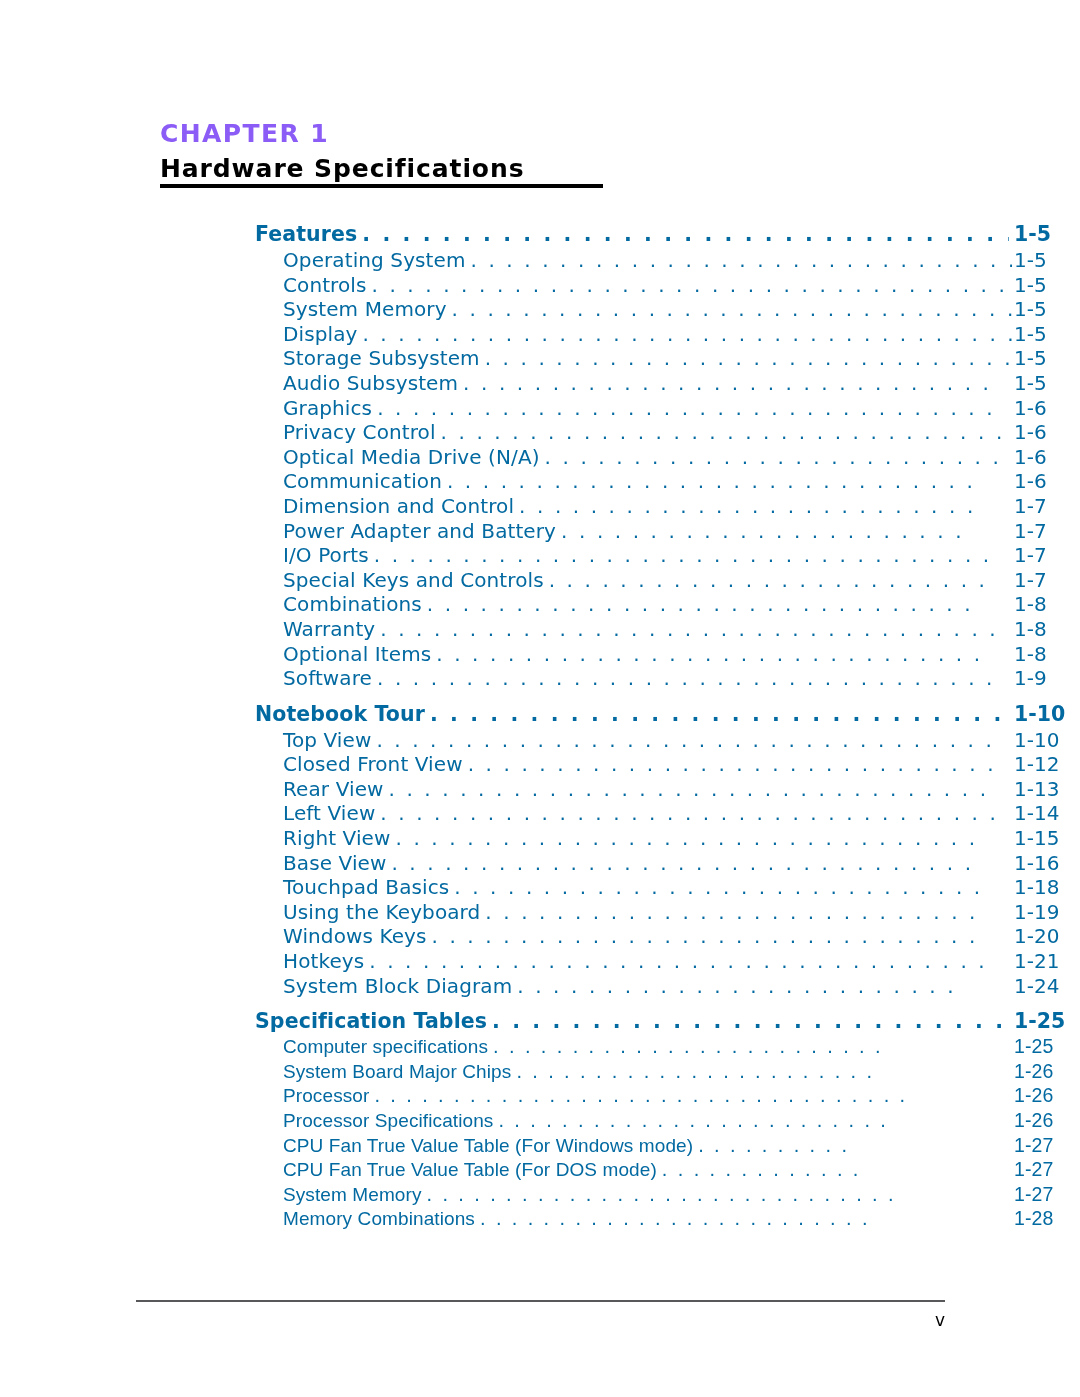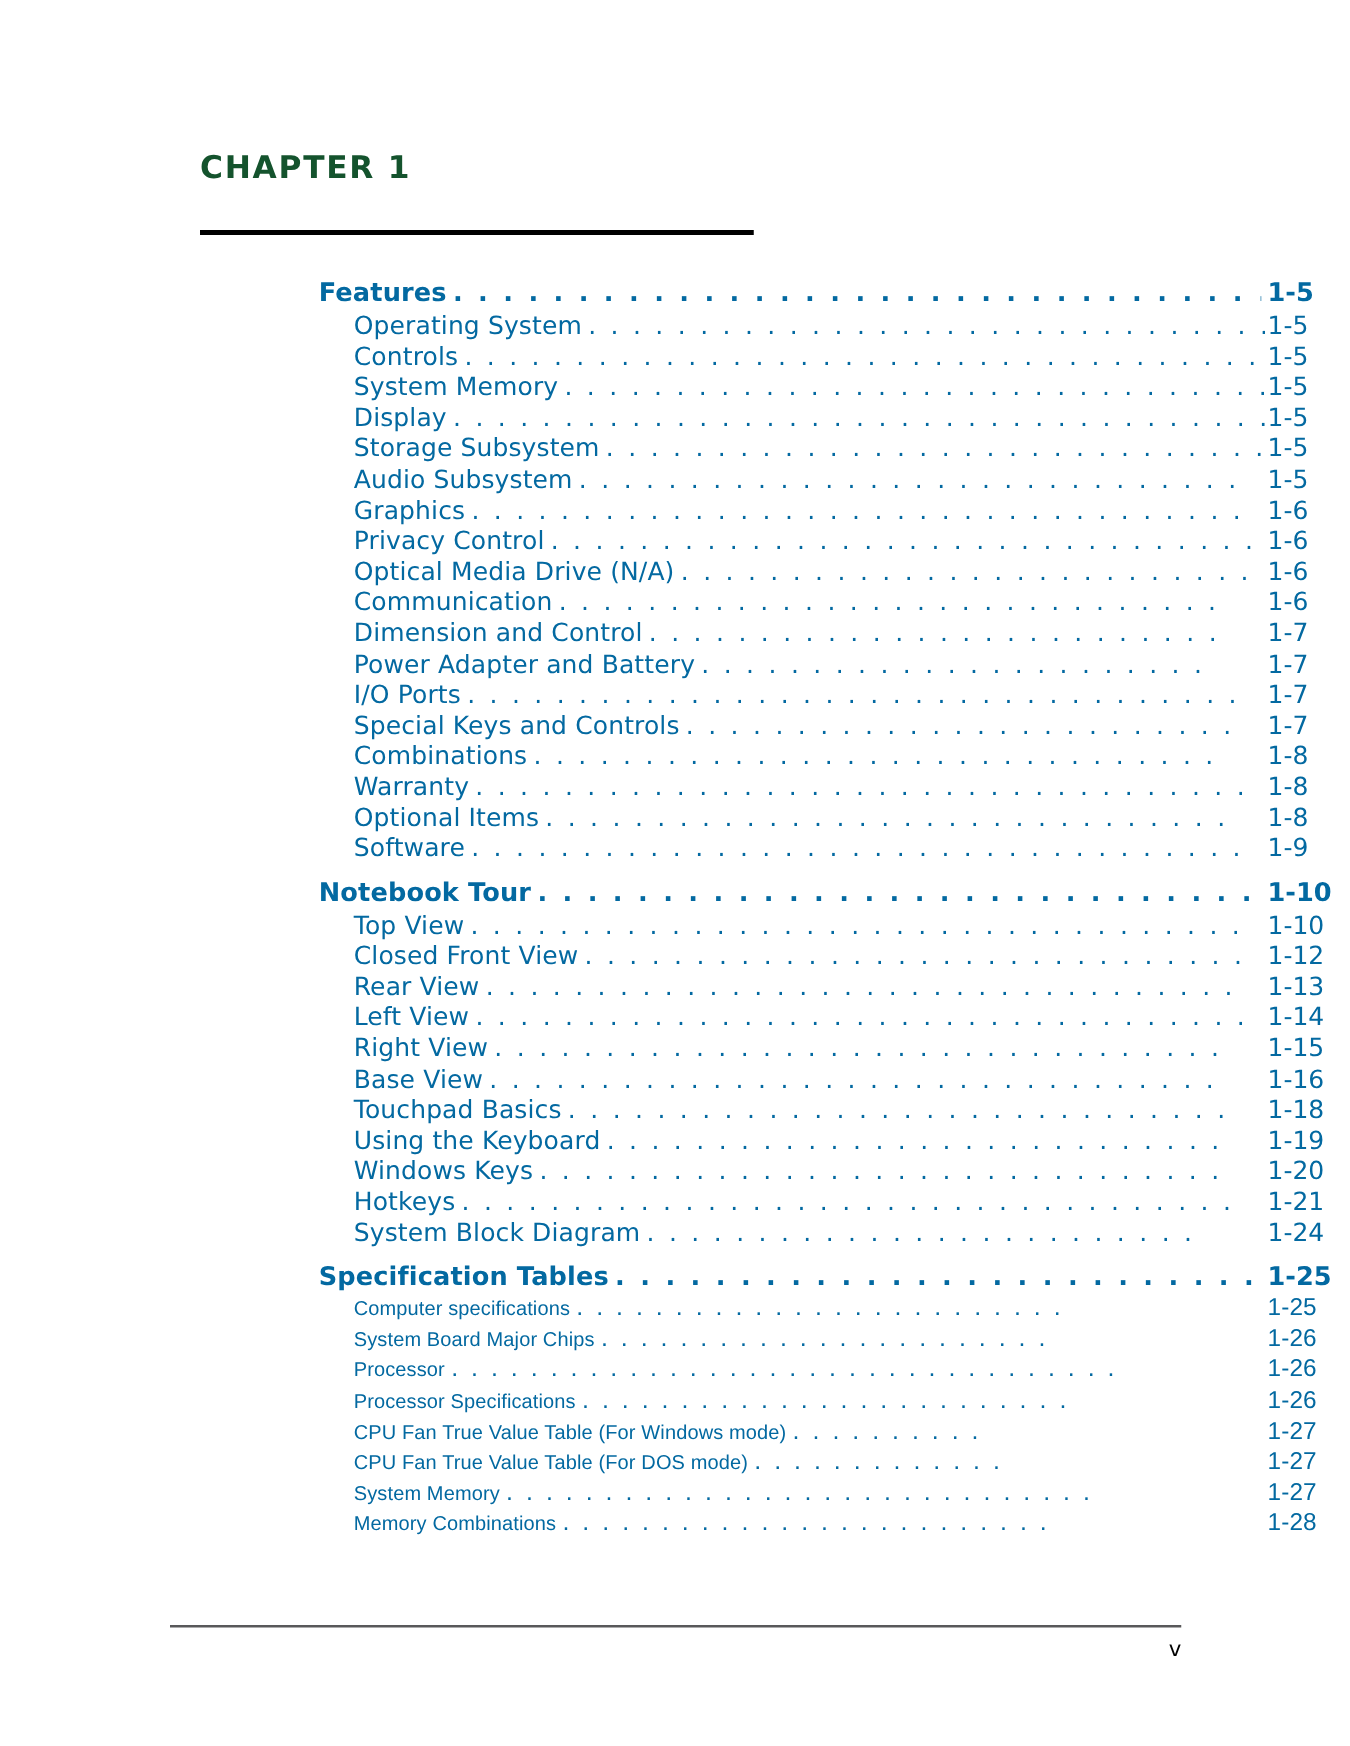--- a/index.html
+++ b/index.html
@@ -27,21 +27,21 @@
   .chapter-head {
     position: absolute;
     left: 160px;
     top: 118px;
     width: 760px;
   }
   .chapter-label {
     font-family: "DejaVu Sans", sans-serif;
     font-size: 25px;
     font-weight: bold;
-    color: #14532d;
+    color: #8b5cf6;
     letter-spacing: 1.4px;
     line-height: 32px;
     white-space: pre;
   }
   .chapter-title {
     font-family: "DejaVu Sans", sans-serif;
     font-size: 25px;
     font-weight: bold;
     color: #000000;
     letter-spacing: 0.9px;
@@ -139,21 +139,21 @@
   
   .altfont .label,
   .altfont .leader,
   .altfont .pageno {
     font-family: "Liberation Sans", sans-serif;
     letter-spacing: 0.1px;
   }
   .altfont .leader {
     letter-spacing: 2.4px;
   }
-  .altfont .label { font-size: 16px; }
+  .altfont .label { font-size: 19px; }
   .altfont .pageno { font-size: 19.5px; }
 
   
   .footer-rule {
     position: absolute;
     left: 136px;
     top: 1300px;
     width: 809px;
     height: 2px;
     background: #58585a;
@@ -169,20 +169,21 @@
     color: #000000;
   }
 </style>
 </head>
 <body>
 
 <div class="page">
 
   <div class="chapter-head">
     <div class="chapter-label">CHAPTER 1</div>
+    <div class="chapter-title">Hardware Specifications</div>
   </div>
   <div class="title-rule"></div>
 
   <div class="toc" id="toc-container">
       <div class="toc-row lvl1">
         <div class="toc-inner">
           <span class="label">Features</span>
           <span class="leader">. . . . . . . . . . . . . . . . . . . . . . . . . . . . . . . . . . .</span>
           <span class="pageno">1-5</span>
         </div>

